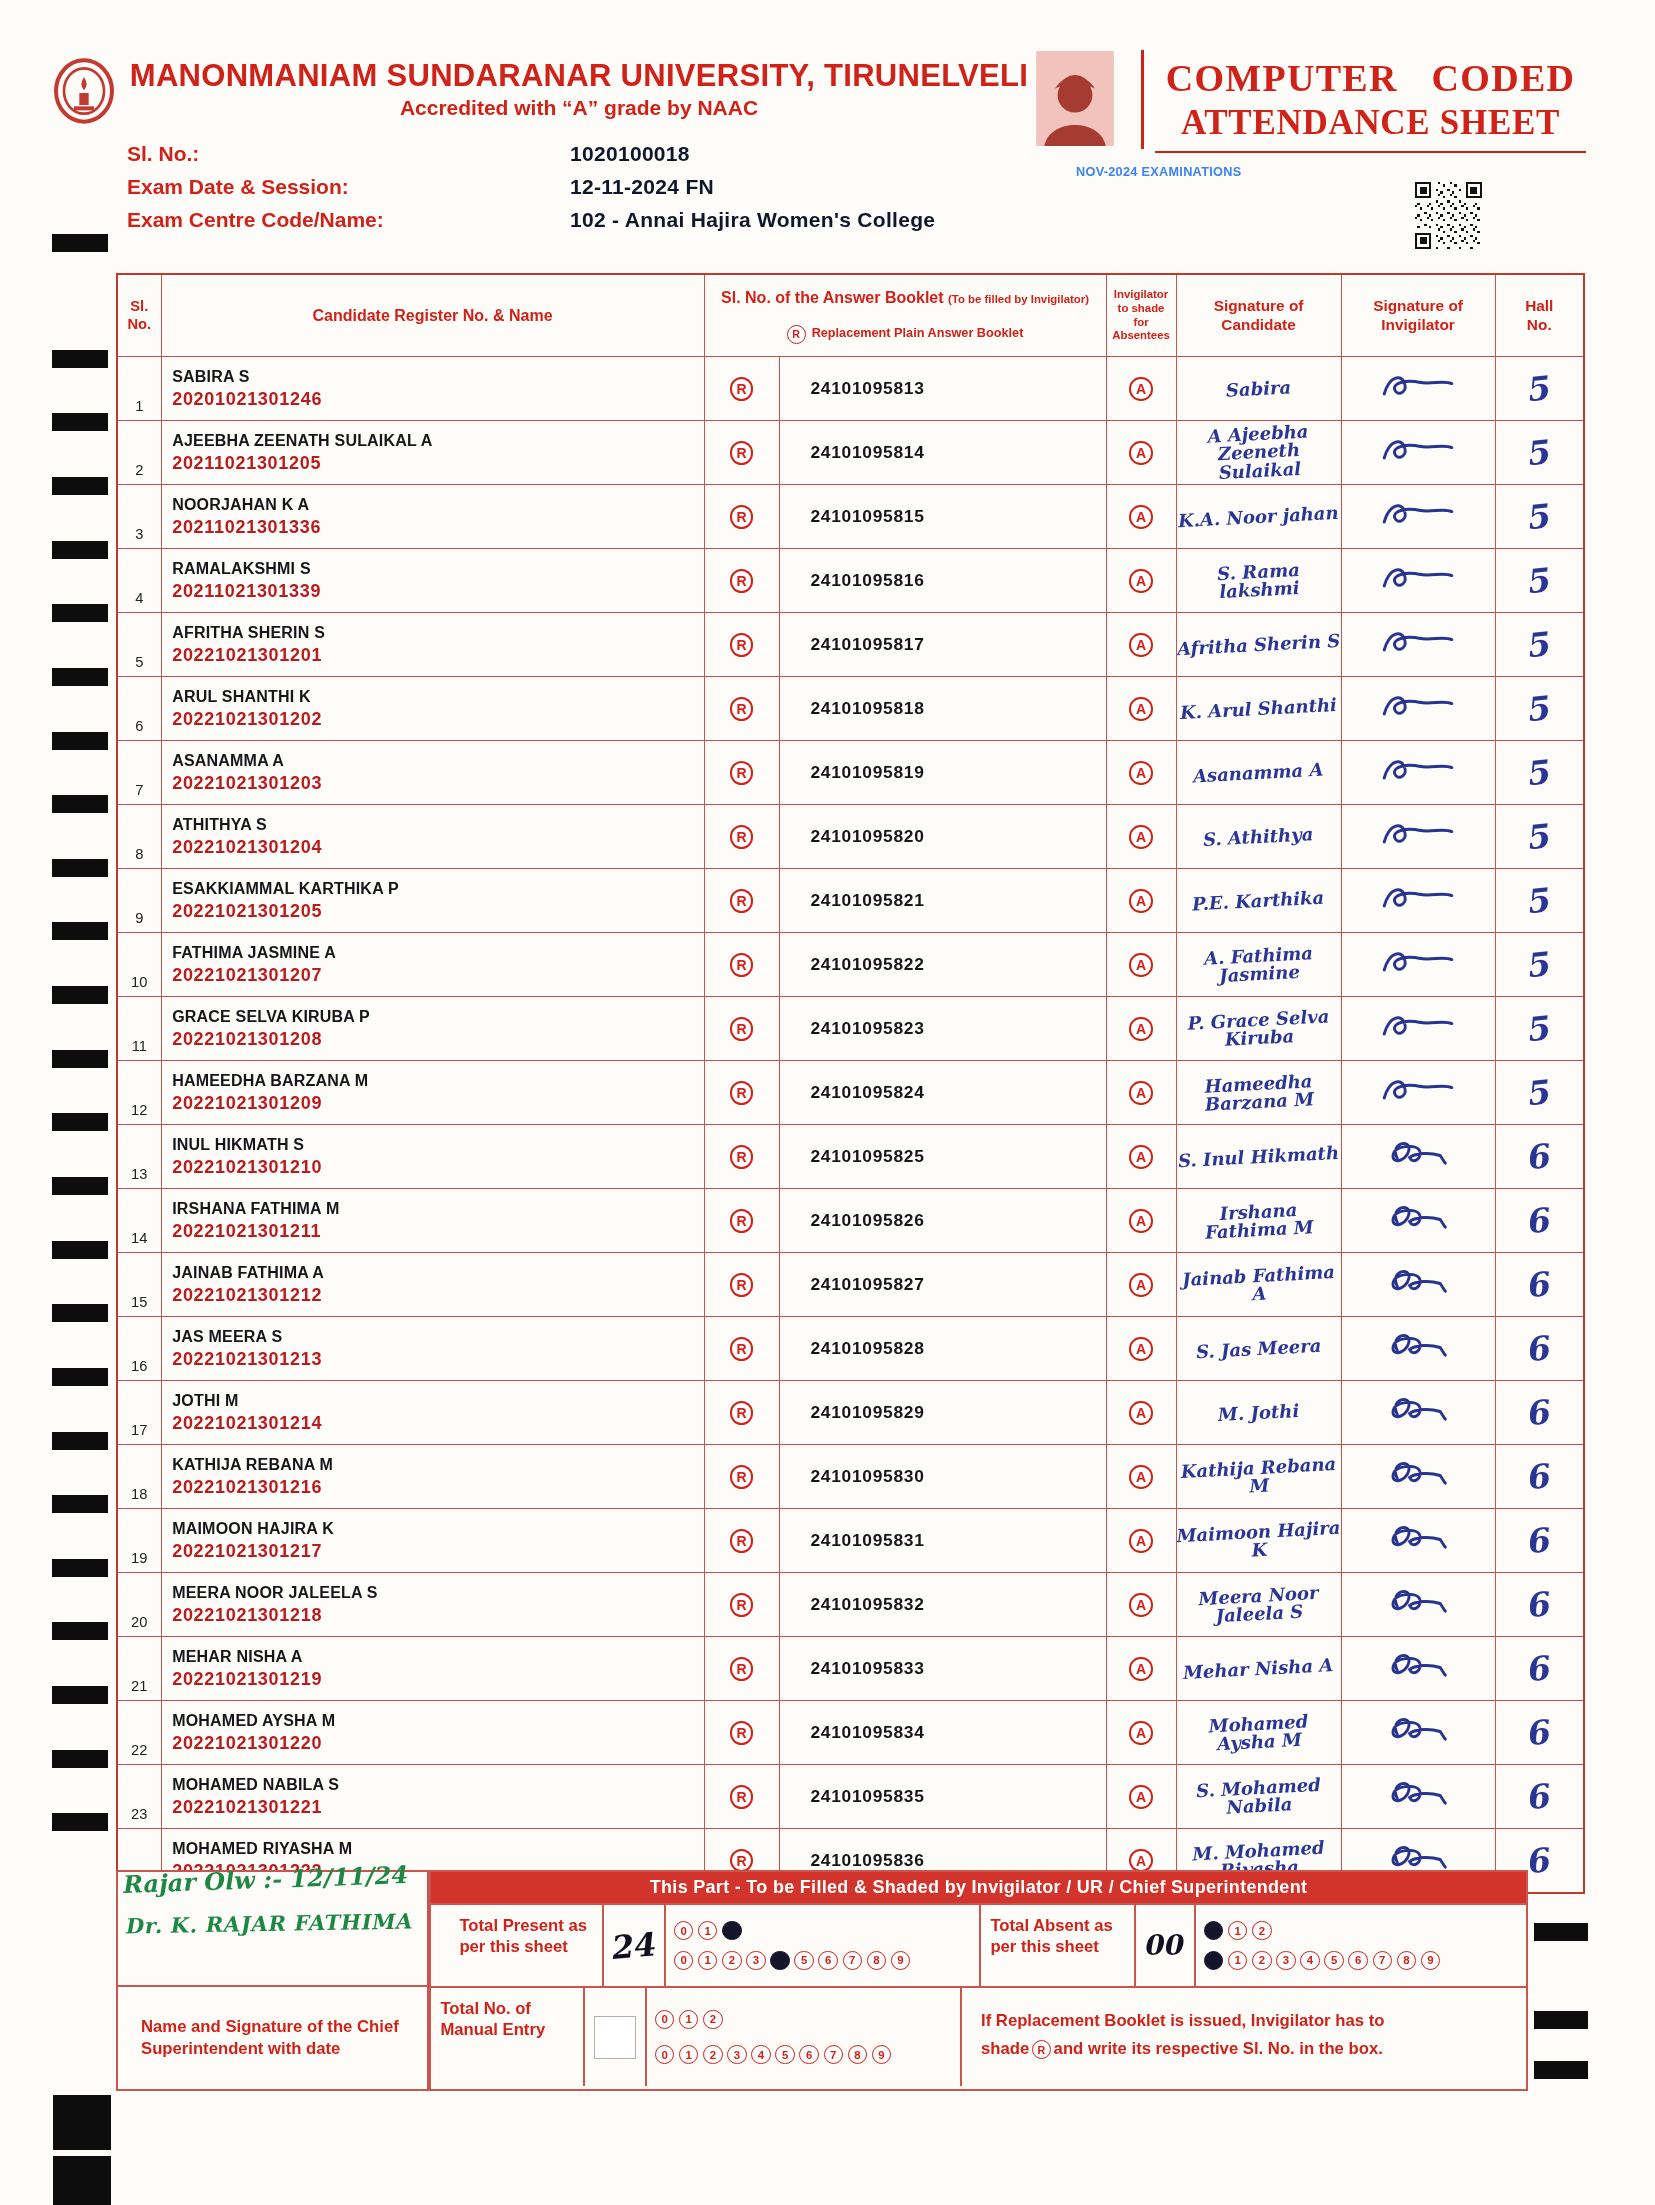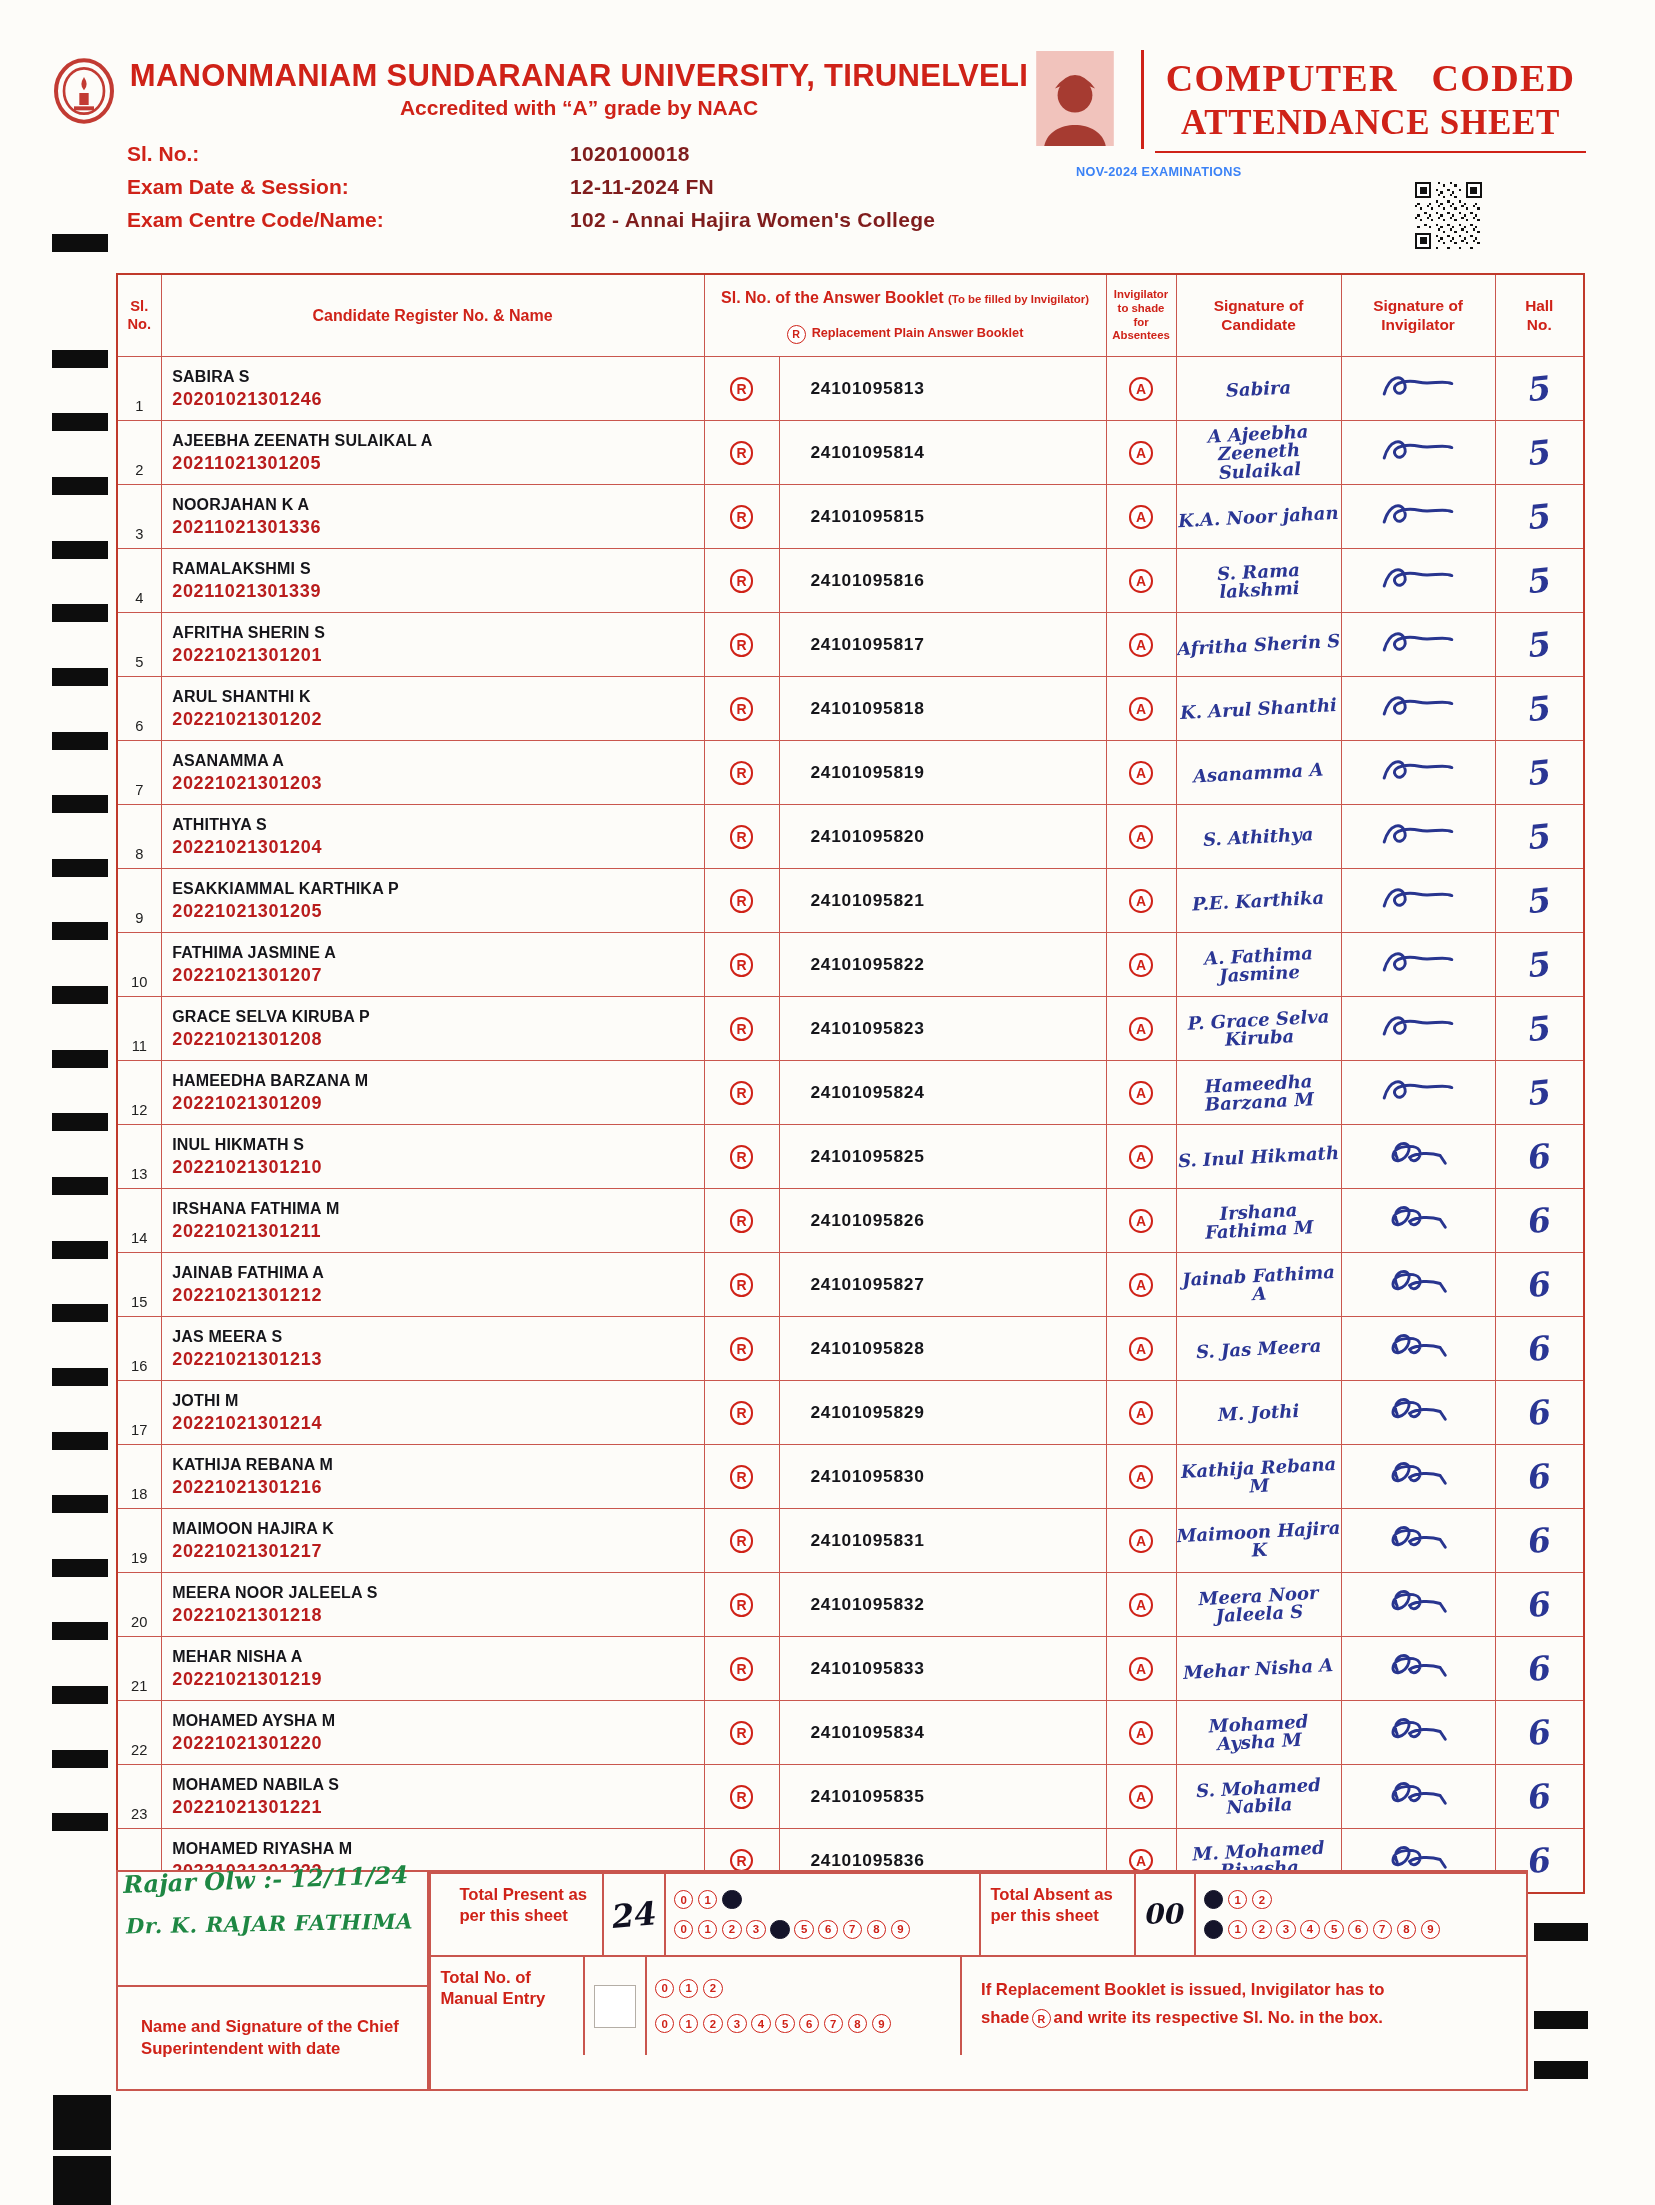--- a/index.html
+++ b/index.html
@@ -28,21 +28,21 @@
   .portrait{position:absolute;left:1036px;top:51px;width:78px;height:95px;}
   .vdiv{position:absolute;left:1141px;top:50px;width:2.7px;height:99px;background:var(--red);}
   .sheet-title{position:absolute;left:1155px;top:56px;width:431px;text-align:center;color:var(--red);font-family:"Liberation Serif",serif;font-weight:bold;border-bottom:2.7px solid var(--red);padding-bottom:8px;}
   .st1{font-size:38px;word-spacing:23px;letter-spacing:1.3px;}
   .st2{font-size:35px;letter-spacing:0.7px;margin-top:2.7px;}
 
   
   .meta{position:absolute;left:127px;top:142px;width:1005px;}
   .meta-row{position:relative;height:33px;}
   .mlabel{color:var(--red);font-weight:bold;font-size:21px;}
-  .mvalue{position:absolute;left:443px;top:0;color:#7f1d1d;font-weight:bold;font-size:21px;letter-spacing:0.3px;}
+  .mvalue{position:absolute;left:443px;top:0;color:#0f172a;font-weight:bold;font-size:21px;letter-spacing:0.3px;}
   .examnote{position:absolute;left:1076px;top:165px;font-size:12.7px;font-weight:bold;color:#3b82f6;letter-spacing:0.3px;}
   .qr{position:absolute;left:1415px;top:182px;width:67px;height:67px;}
 
   
   .tbl{position:absolute;left:116px;top:273px;width:1467px;border-collapse:collapse;table-layout:fixed;border:2.7px solid #c0392b;}
   .tbl th,.tbl td{border:1.3px solid var(--bred);overflow:hidden;}
   .tbl thead tr{height:64px;}
   .tbl tbody tr{height:64px;}
   .tbl th{color:var(--red);font-weight:bold;vertical-align:middle;text-align:center;white-space:pre-line;line-height:1.2;}
   .h-sl{font-size:14.7px;}
@@ -960,20 +960,21 @@
   </tbody>
   </table>
 
   <div class="footer">
     <div class="supbox">
       <div class="sup-sig1">Rajar  Olw  :- 12/11/24</div>
       <div class="sup-sig2">Dr. K. RAJAR  FATHIMA</div>
       <div class="sup-label">Name and Signature of the Chief Superintendent with date</div>
     </div>
     <div class="fright">
+      <div class="banner">This Part - To be Filled &amp; Shaded by Invigilator / UR / Chief Superintendent</div>
       <div class="frow frowA">
         <div class="fcell flabel wlab">Total Present as per this sheet</div>
         <div class="fcell fval wval">
             <span class="hand hand-24">24</span>
           </div>
         <div class="fcell bubcol wbub">
           <div class="bub-row">
               <span class="bubble">0</span>
               <span class="bubble">1</span>
               <span class="bubble filled">2</span>

